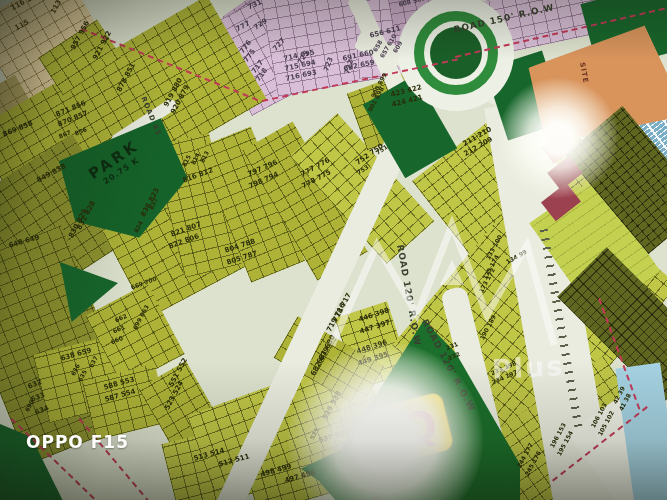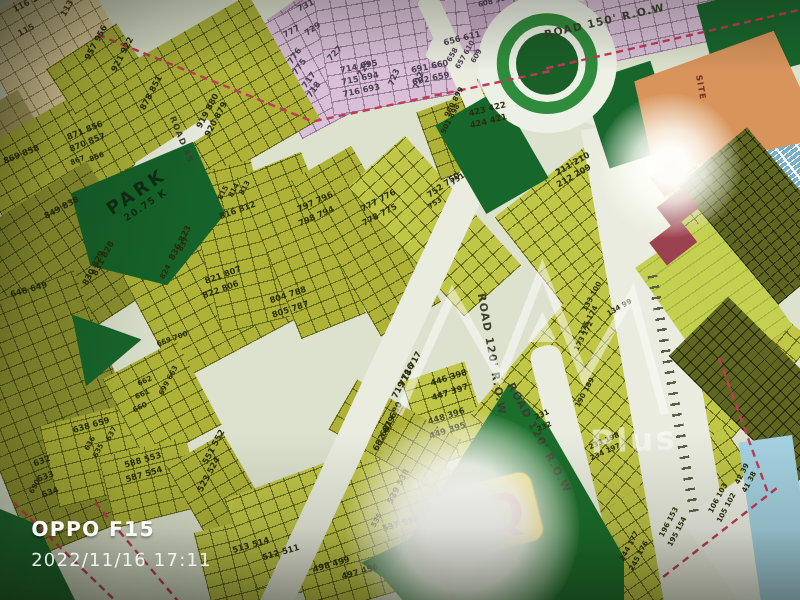--- a/index.html
+++ b/index.html
@@ -286,16 +286,15 @@
   </svg>
   <div id="wmPlus">Plus</div>
 
   <div class="glare" id="g1"></div>
   <div class="glare" id="g2"></div>
 
   <div id="vignette"></div>
 
   <div id="cam">
     <div class="l1">OPPO F15</div>
-    <div class="l2">2022/11/16 17:11</div>
   </div>
 
 </div>
 
 </body></html>

